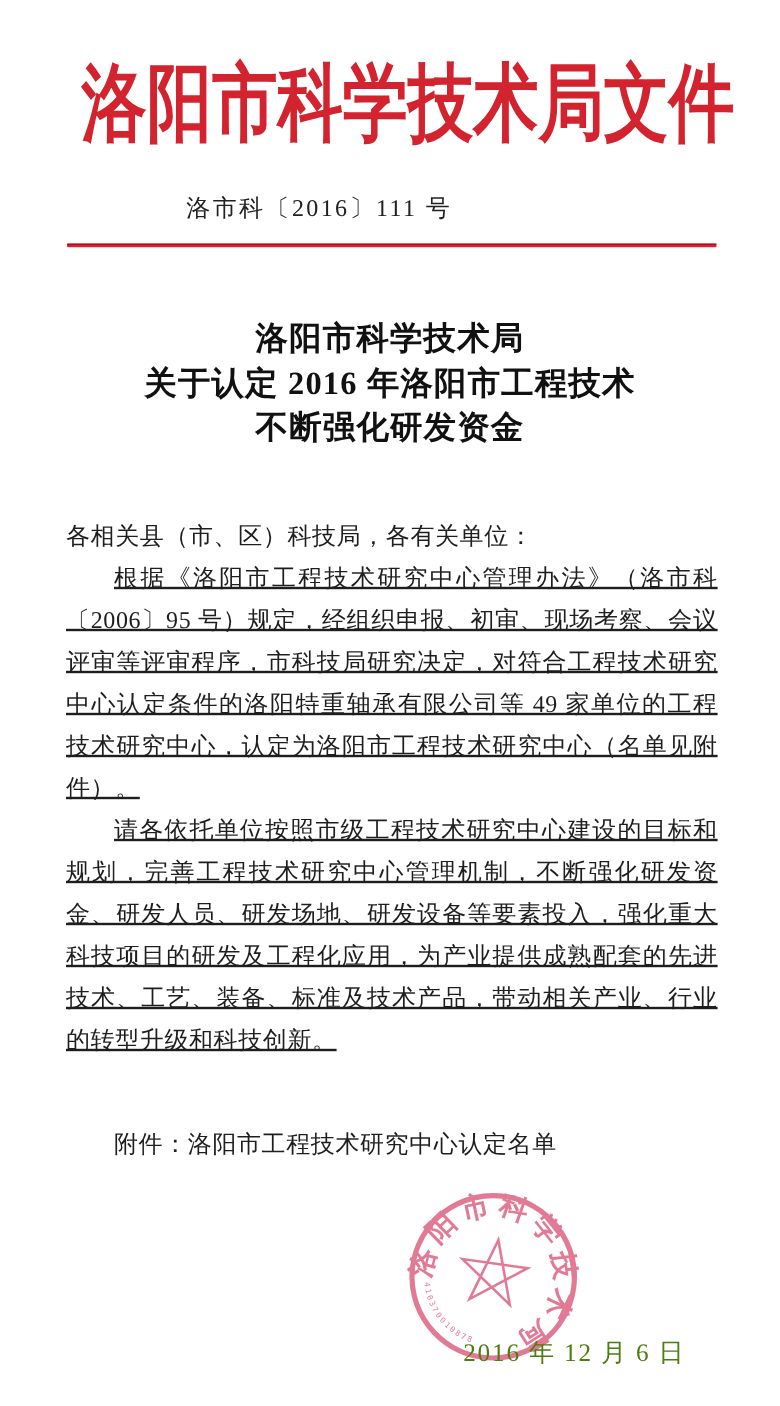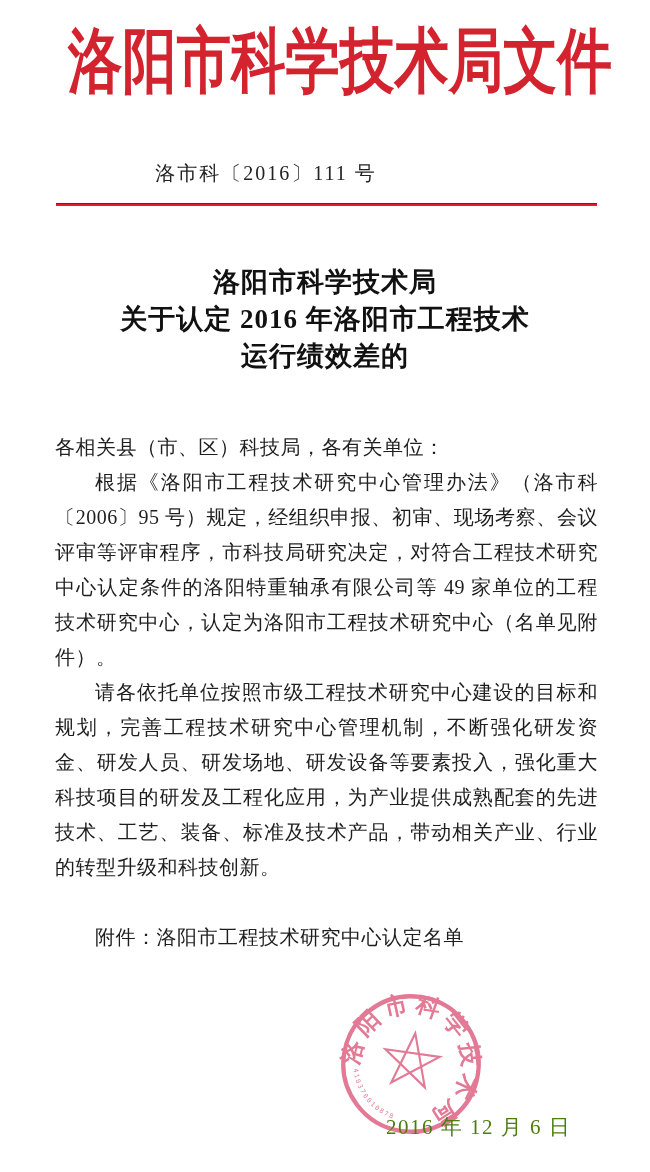--- a/index.html
+++ b/index.html
@@ -17,21 +17,21 @@
   }
   .page {
     position: relative;
     width: 650px;
     height: 1172px;
     background: var(--paper, #ffffff);
     overflow: hidden;
   }
   .red-head {
     position: absolute;
-    top: 14px;
+    top: 39px;
     left: 0;
     width: 548px;
     text-align: left;
     color: var(--accent_red, #d2232e);
     white-space: nowrap;
   }
   .red-head .stretch {
     display: inline-block;
     font-size: 68px;
     font-weight: 900;
@@ -75,23 +75,23 @@
     top: 430px;
     left: 55px;
     width: 543px;
     font-size: 20px;
     line-height: 35px;
     text-align: justify;
     color: var(--body_ink, #1e1e1e);
     letter-spacing: 0.5px;
   }
   .body-text p { margin: 0; }
-  .body-text p.para { text-indent: 2em; }
+  .body-text p.para { text-indent: 2em; text-decoration: underline; }
   .body-text p.attachment {
-    margin-top: 35px;
+    margin-top: 52px;
     text-indent: 2em;
   }
   .seal {
     position: absolute;
     left: 339px;
     top: 992px;
     width: 144px;
     height: 144px;
     color: var(--seal_pink, #dd6384);
     opacity: 0.85;
@@ -116,21 +116,21 @@
     <span class="stretch">洛阳市科学技术局文件</span>
   </div>
 
   <div class="doc-no">洛市科〔2016〕111 号</div>
 
   <div class="red-rule"></div>
 
   <div class="doc-title">
     <div>洛阳市科学技术局</div>
     <div>关于认定 2016 年洛阳市工程技术</div>
-    <div>运行绩效差的</div>
+    <div>不断强化研发资金</div>
   </div>
 
   <div class="body-text">
     <p class="salutation">各相关县（市、区）科技局，各有关单位：</p>
     <p class="para">根据《洛阳市工程技术研究中心管理办法》（洛市科〔2006〕95 号）规定，经组织申报、初审、现场考察、会议评审等评审程序，市科技局研究决定，对符合工程技术研究中心认定条件的洛阳特重轴承有限公司等 49 家单位的工程技术研究中心，认定为洛阳市工程技术研究中心（名单见附件）。</p>
     <p class="para">请各依托单位按照市级工程技术研究中心建设的目标和规划，完善工程技术研究中心管理机制，不断强化研发资金、研发人员、研发场地、研发设备等要素投入，强化重大科技项目的研发及工程化应用，为产业提供成熟配套的先进技术、工艺、装备、标准及技术产品，带动相关产业、行业的转型升级和科技创新。</p>
     <p class="attachment">附件：洛阳市工程技术研究中心认定名单</p>
   </div>
 
   <svg class="seal" viewBox="0 0 200 200" xmlns="http://www.w3.org/2000/svg">

